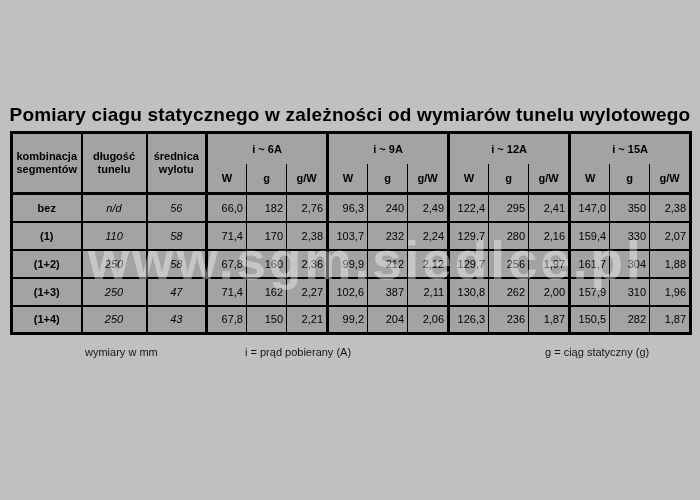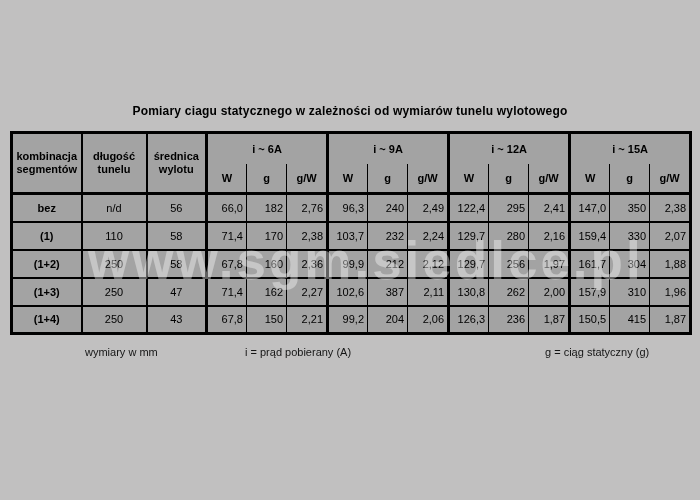--- a/index.html
+++ b/index.html
@@ -8,21 +8,21 @@
     background: #c1c0c0;
     font-family: "Liberation Sans", sans-serif;
     color: #000;
     position: relative;
     overflow: hidden;
   }
   .title {
     position: absolute;
     left: 0; right: 0; top: 104px;
     text-align: center;
-    font-size: 12px;
+    font-size: 19px;
     font-weight: bold;
     letter-spacing: 0.2px;
   }
   .table-wrap {
     position: absolute;
     left: 10px; top: 131px;
   }
   table {
     border-collapse: collapse;
     border: 3px solid #000;
@@ -48,21 +48,21 @@
   .rowhead { border-bottom-width: 3px; line-height: 13px; padding: 0 2px; }
   .group { border-bottom-style: none; border-right-width: 3px; }
   .sub { border-top-style: none; border-bottom-width: 3px; }
   .c-seg { border-right-width: 2px; }
   .c-len { border-right-width: 2px; }
   .c-dia { border-right-width: 3px; }
   .c-w  { border-right-width: 1px; }
   .c-g  { border-right-width: 1px; }
   .c-gw { border-right-width: 3px; }
   td.seg { font-weight: bold; }
-  td.val { font-weight: normal; }
+  td.val { font-weight: normal; font-style: italic; }
   td.num { text-align: right; padding-right: 3px; font-weight: normal; }
   .legend {
     position: absolute;
     top: 346px; left: 0; right: 0;
     height: 14px;
     font-size: 11px;
     color: #151515;
   }
   .legend span { position: absolute; white-space: nowrap; text-align: right; }
   .legend .l0 { left: 85px; }
@@ -206,21 +206,21 @@
           <td class="num c-w">67,8</td>
           <td class="num c-g">150</td>
           <td class="num c-gw">2,21</td>
           <td class="num c-w">99,2</td>
           <td class="num c-g">204</td>
           <td class="num c-gw">2,06</td>
           <td class="num c-w">126,3</td>
           <td class="num c-g">236</td>
           <td class="num c-gw">1,87</td>
           <td class="num c-w">150,5</td>
-          <td class="num c-g">415</td>
+          <td class="num c-g">282</td>
           <td class="num c-gw">1,87</td>
         </tr>
       </tbody>
   </table>
 </div>
 
 <div class="watermark">www.sgm.siedlce.pl</div>
 
 <div class="legend">
   <span class="l0">wymiary w mm</span>

